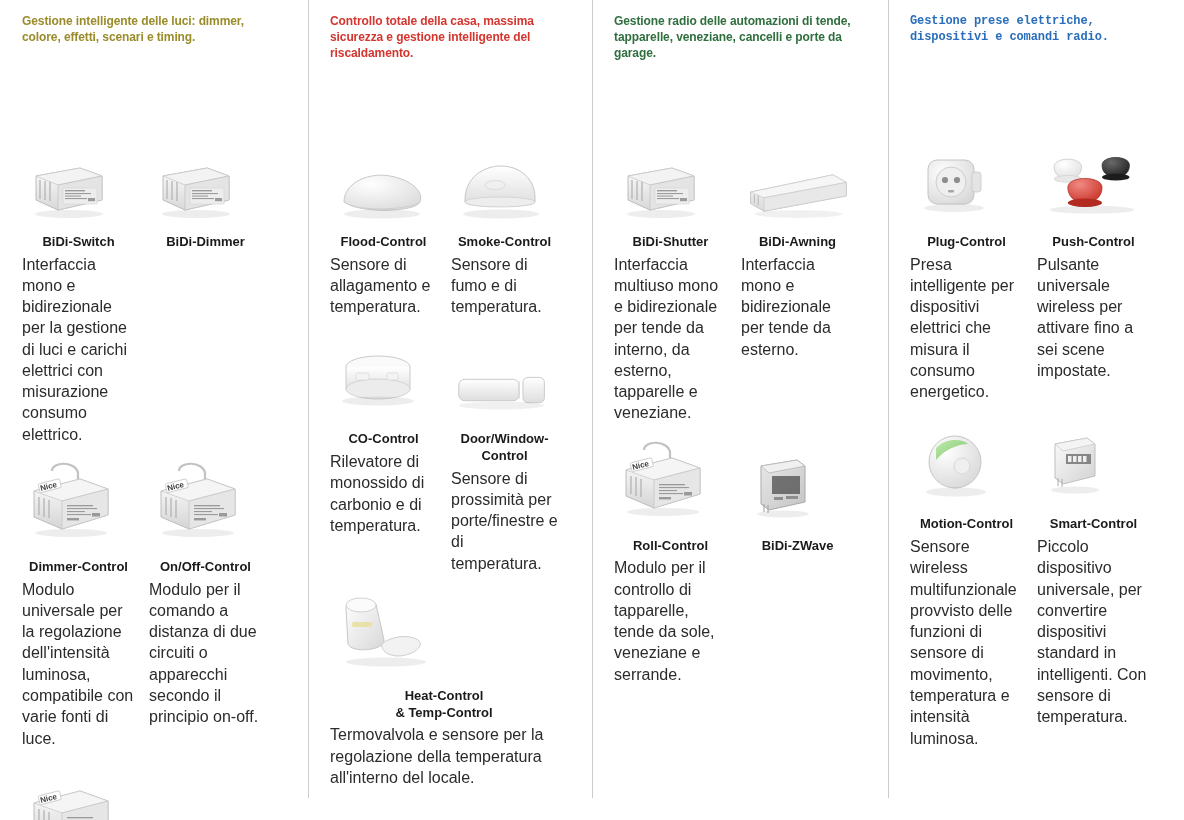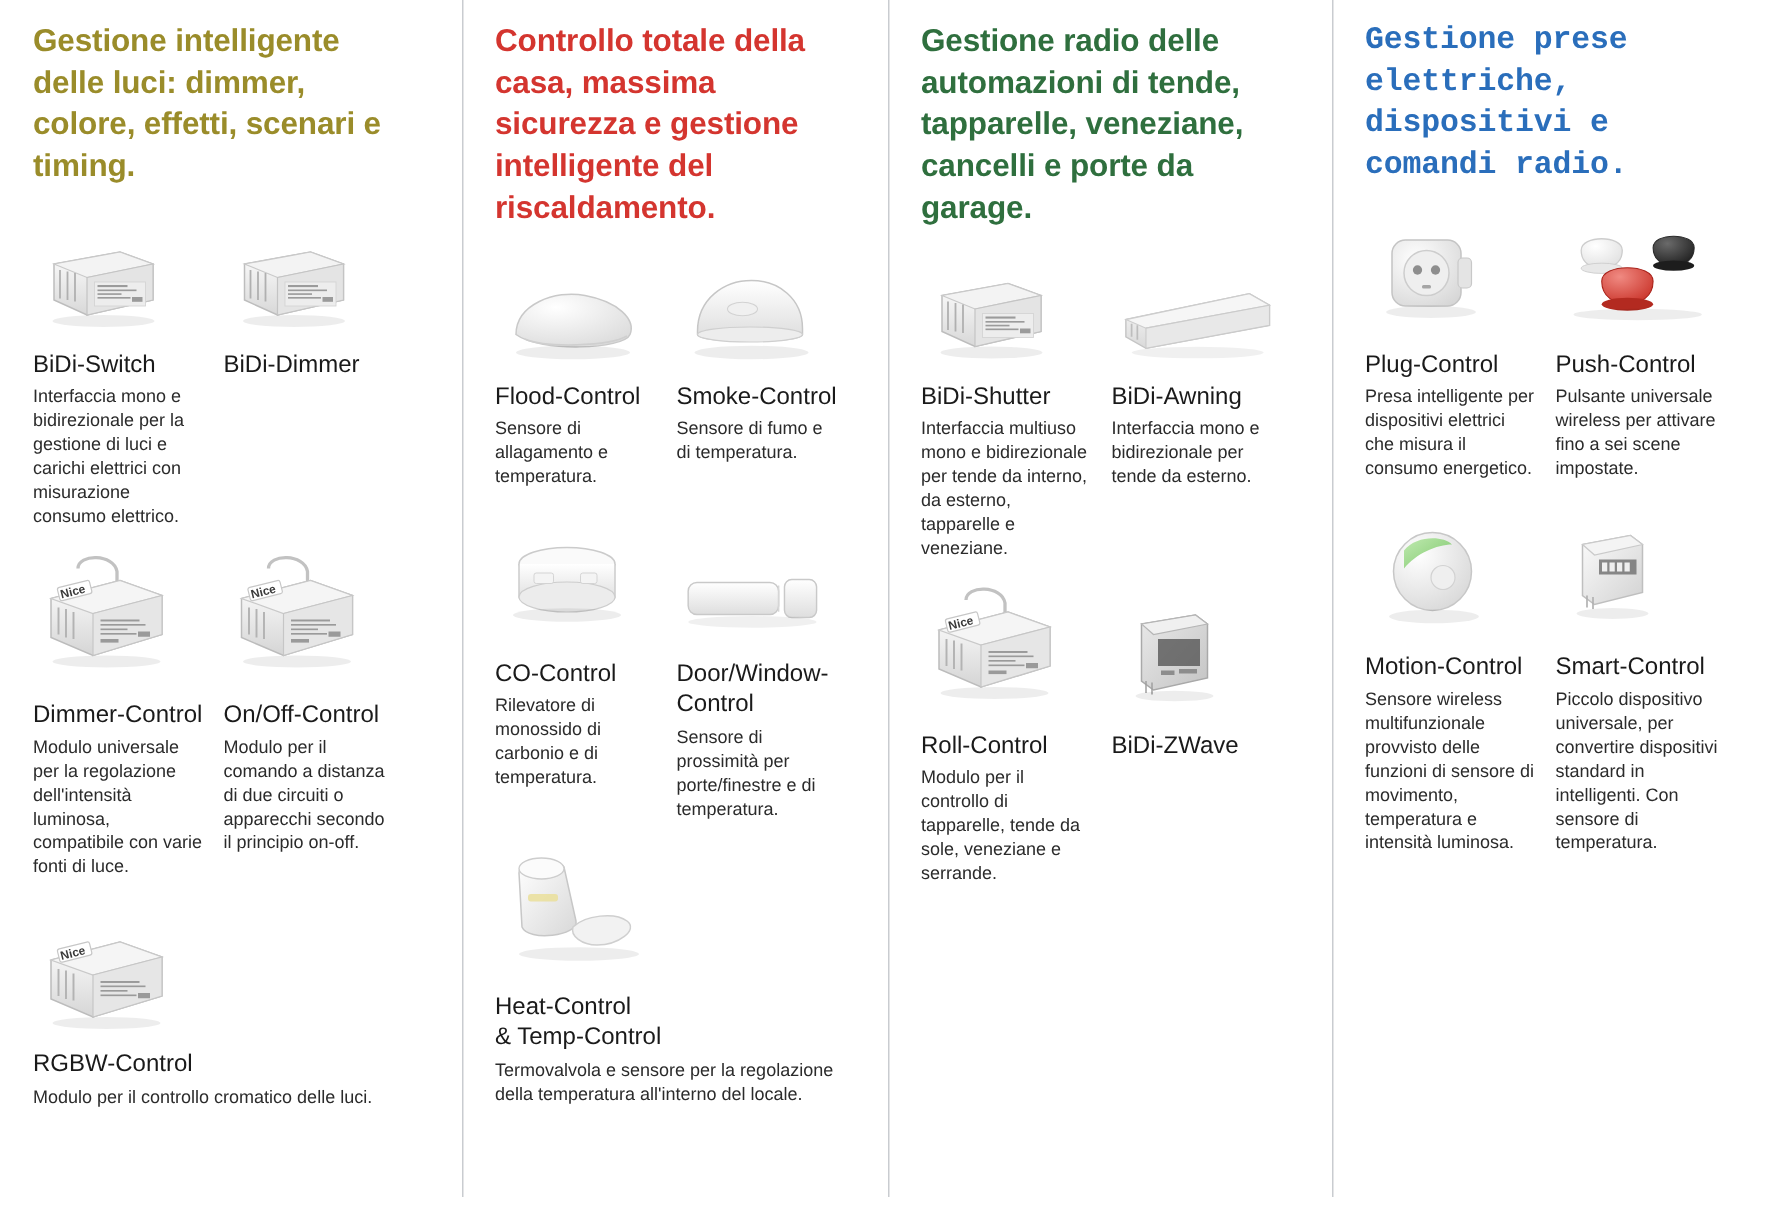--- a/index.html
+++ b/index.html
@@ -43,21 +43,21 @@
     content: "";
     position: absolute;
     left: 0;
     top: 0;
     bottom: 22px;
     width: 1px;
     background: #c9ccd0;
   }
 
   .col-title {
-    font-size: 21px;
+    font-size: 12px;
     line-height: 1.32;
     font-weight: bold;
     letter-spacing: -0.1px;
     margin: 4px 0 0 0;
     min-height: 118px;
   }
 
   .products {
     margin-top: 4px;
   }
@@ -76,27 +76,28 @@
     height: 92px;
     display: flex;
     align-items: flex-end;
     justify-content: flex-start;
     padding-bottom: 4px;
     box-sizing: border-box;
   }
   .img-box svg { display: block; }
 
   .prod-name {
-    font-size: 16px;
-    font-weight: normal;
+    font-size: 13px;
+    font-weight: bold;
     line-height: 1.28;
     margin: 6px 0 3px 0;
+    text-align: center;
   }
   .prod-desc {
-    font-size: 12.0px;
+    font-size: 16px;
     line-height: 1.33;
     color: #2b2b2b;
     margin: 0 0 16px 0;
   }
 </style>
 </head>
 <body>
 
 <div id="sheet">
     <div class="column col-0">

